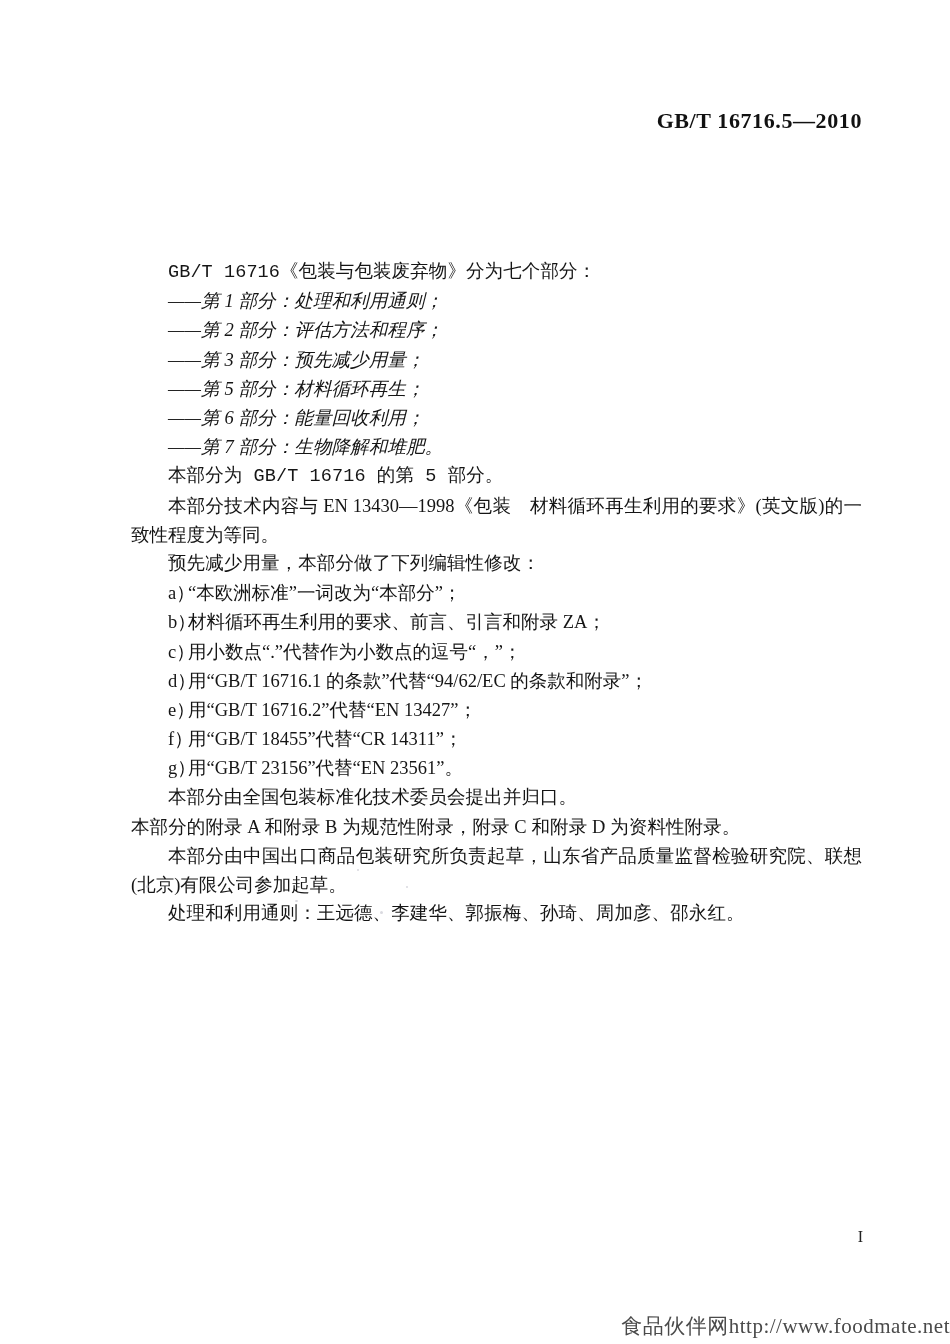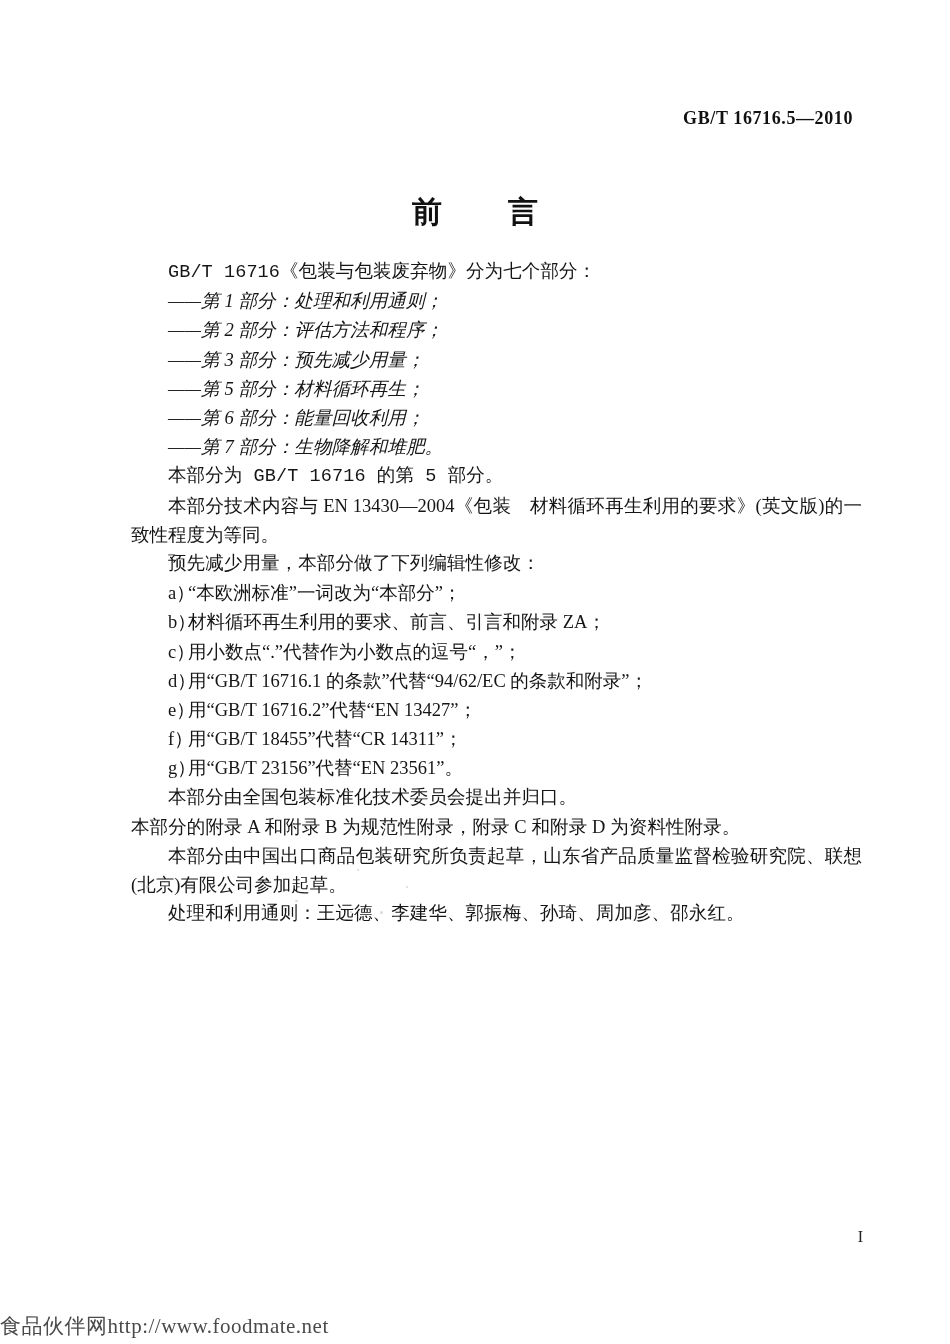--- a/index.html
+++ b/index.html
@@ -15,23 +15,23 @@
     margin: 0 auto;
     overflow: hidden;
     font-family: "Liberation Serif", "DejaVu Serif", serif;
     color: #1a1a1a;
   }
 
   
   .doc-header {
     position: absolute;
     top: 108px;
-    right: 97px;
-    font-family: "Liberation Serif", "DejaVu Serif", serif;
-    font-size: 18px;
+    right: 88px;
+    font-family: "Liberation Serif", "DejaVu Serif", serif;
+    font-size: 22px;
     font-weight: bold;
     letter-spacing: 0.6px;
     white-space: nowrap;
     color: #111;
   }
 
   
   .doc-title {
     position: absolute;
     top: 192px;
@@ -106,21 +106,21 @@
     font-family: "Liberation Serif", "DejaVu Serif", serif;
     color: #222;
   }
 
   
   .watermark {
     position: absolute;
     bottom: 4px;
     left: 0;
     width: 950px;
-    text-align: left;
+    text-align: right;
     font-size: 21px;
     color: #4a4a4a;
     font-family: "Liberation Serif", "DejaVu Serif", serif;
     letter-spacing: 0.5px;
     white-space: nowrap;
   }
 
   
   .speck {
     position: absolute;
@@ -129,36 +129,35 @@
     opacity: 0.55;
   }
 </style>
 </head>
 <body>
 
 <div class="page">
 
   <div class="doc-header">GB/T 16716.5—2010</div>
 
-  <div class="doc-title">前　言</div>
 
   <div class="body-block">
 
     <div class="ln ind">GB/T 16716《包装与包装废弃物》分为七个部分：</div>
 
     <div class="ln dashitem">——第 1 部分：处理和利用通则；</div>
     <div class="ln dashitem">——第 2 部分：评估方法和程序；</div>
     <div class="ln dashitem">——第 3 部分：预先减少用量；</div>
     <div class="ln dashitem">——第 5 部分：材料循环再生；</div>
     <div class="ln dashitem">——第 6 部分：能量回收利用；</div>
     <div class="ln dashitem">——第 7 部分：生物降解和堆肥。</div>
 
     <div class="ln ind">本部分为 GB/T 16716 的第 5 部分。</div>
 
-    <div class="hang-par">本部分技术内容与 EN 13430—2004《包装　材料循环再生利用的要求》(英文版)的一致性程度为等同。</div>
+    <div class="hang-par">本部分技术内容与 EN 13430—1998《包装　材料循环再生利用的要求》(英文版)的一致性程度为等同。</div>
 
     <div class="ln ind">预先减少用量，本部分做了下列编辑性修改：</div>
 
     <div class="letter-row">
       <span class="letter-tag">a）</span>
       <span class="letter-txt">“本欧洲标准”一词改为“本部分”；</span>
     </div>
     <div class="letter-row">
       <span class="letter-tag">b）</span>
       <span class="letter-txt">材料循环再生利用的要求、前言、引言和附录 ZA；</span>

